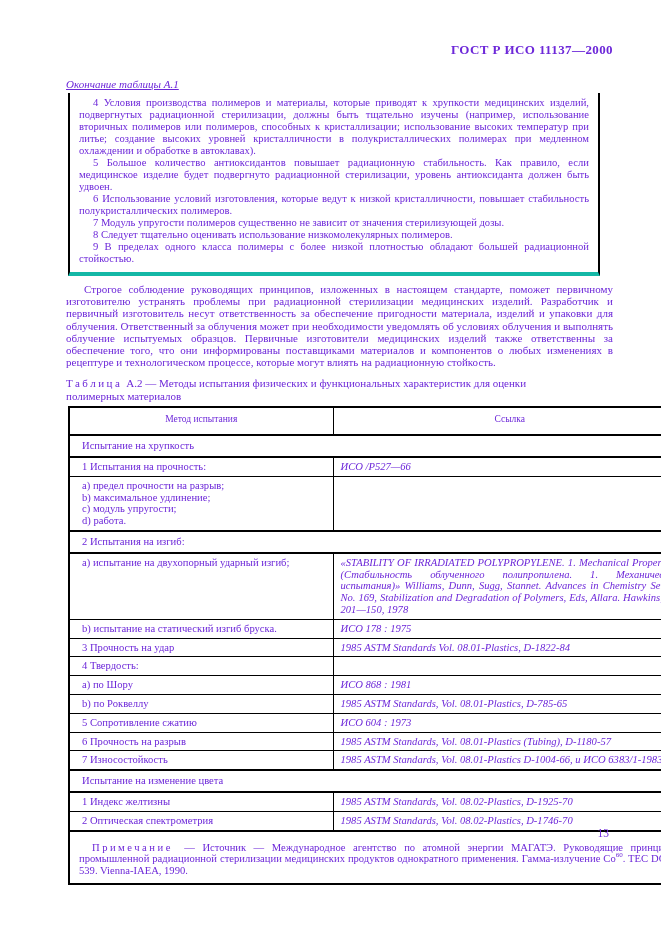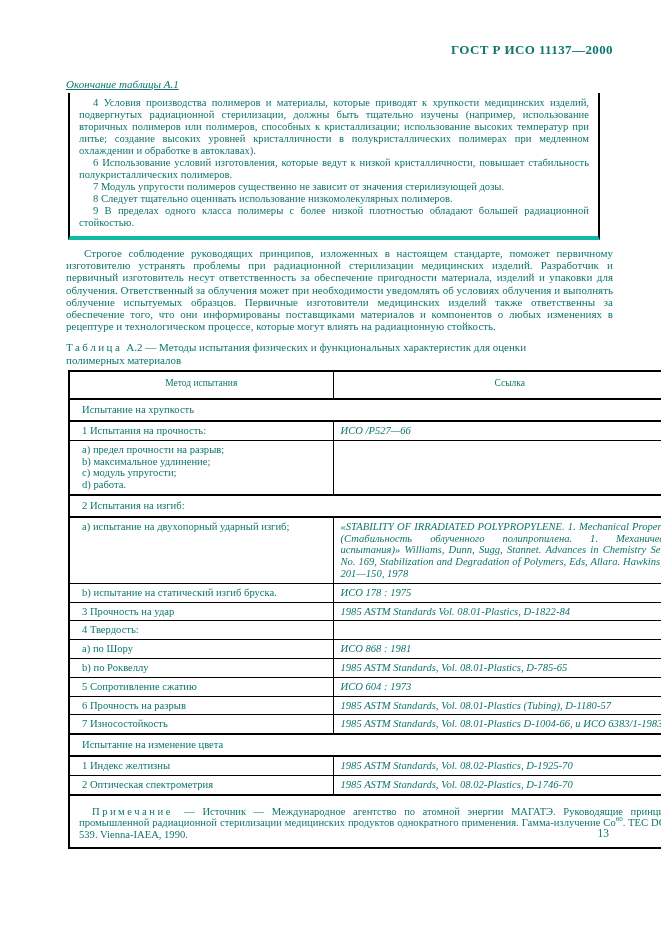--- a/index.html
+++ b/index.html
@@ -1,21 +1,21 @@
 <!DOCTYPE html>
 <html><head>
 <meta charset="utf-8">
 <style>
   html,body{margin:0;padding:0;background:#e8e8e8;}
   .page{
     position:relative;
     width:661px;height:936px;
     margin:0 auto;
     background:#ffffff;
-    color:#0f766e;
+    color:#6d28d9;
     font-family:"Liberation Serif","DejaVu Serif",serif;
     box-sizing:border-box;
     padding:42px 48px 0 66px;
     overflow:hidden;
   }
   .doc-header{
     text-align:right;
     font-weight:bold;
     font-size:13px;
     letter-spacing:0.4px;
@@ -103,20 +103,21 @@
 <body>
 
 <div class="page">
 
   <div class="doc-header">ГОСТ Р ИСО 11137—2000</div>
 
   <div class="continuation">Окончание таблицы А.1</div>
 
   <div class="notes-box" id="notes-box">
       <p>4  Условия производства полимеров и материалы, которые приводят к хрупкости медицинских изделий, подвергнутых радиационной стерилизации, должны быть тщательно изучены (например, использование вторичных полимеров или полимеров, способных к кристаллизации; использование высоких температур при литье; создание высоких уровней кристалличности в полукристаллических полимерах при медленном охлаждении и обработке в автоклавах).</p>
+      <p>5  Большое количество антиоксидантов повышает радиационную стабильность. Как правило, если медицинское изделие будет подвергнуто радиационной стерилизации, уровень антиоксиданта должен быть удвоен.</p>
       <p>6  Использование условий изготовления, которые ведут к низкой кристалличности, повышает стабильность полукристаллических полимеров.</p>
       <p>7  Модуль упругости полимеров существенно не зависит от значения стерилизующей дозы.</p>
       <p>8  Следует тщательно оценивать использование низкомолекулярных полимеров.</p>
       <p>9  В пределах одного класса полимеры с более низкой плотностью обладают большей радиационной стойкостью.</p>
     </div>
 
   <p class="body-par">Строгое соблюдение руководящих принципов, изложенных в настоящем стандарте, поможет первичному изготовителю устранять проблемы при радиационной стерилизации медицинских изделий. Разработчик и первичный изготовитель несут ответственность за обеспечение пригодности материала, изделий и упаковки для облучения. Ответственный за облучения может при необходимости уведомлять об условиях облучения и выполнять облучение испытуемых образцов. Первичные изготовители медицинских изделий также ответственны за обеспечение того, что они информированы поставщиками материалов и компонентов о любых изменениях в рецептуре и технологическом процессе, которые могут влиять на радиационную стойкость.</p>
 
   <div class="caption">
     <span class="spaced">Таблица</span><span>А.2 — Методы испытания физических и функциональных характеристик для оценки полимерных материалов</span>

